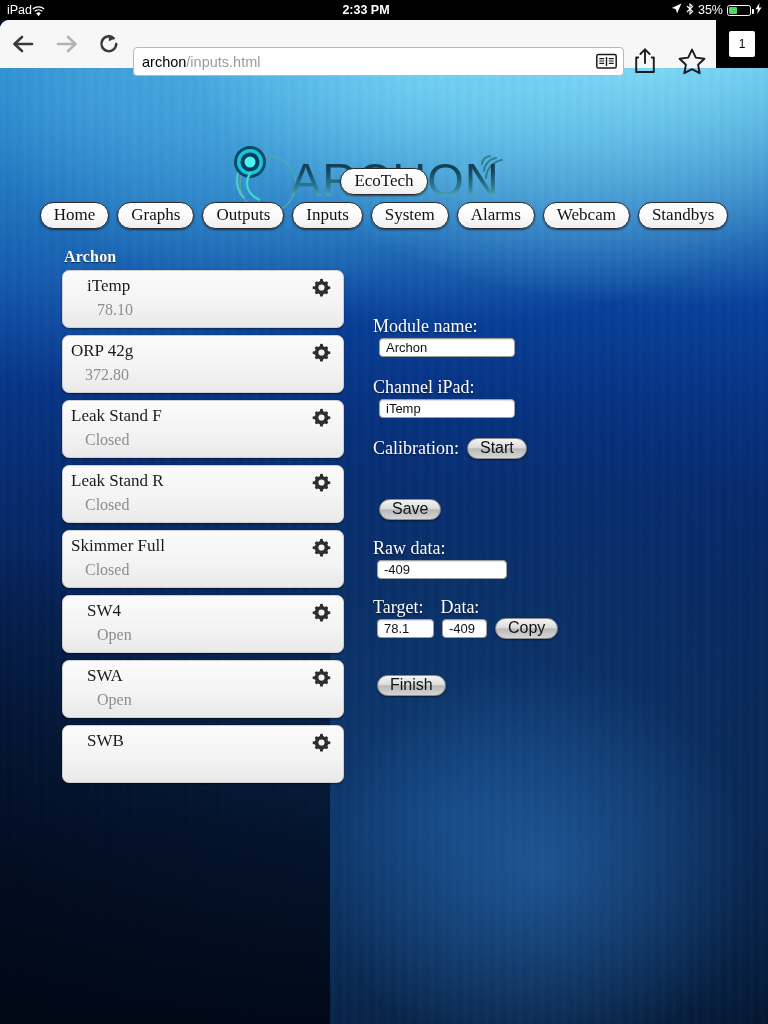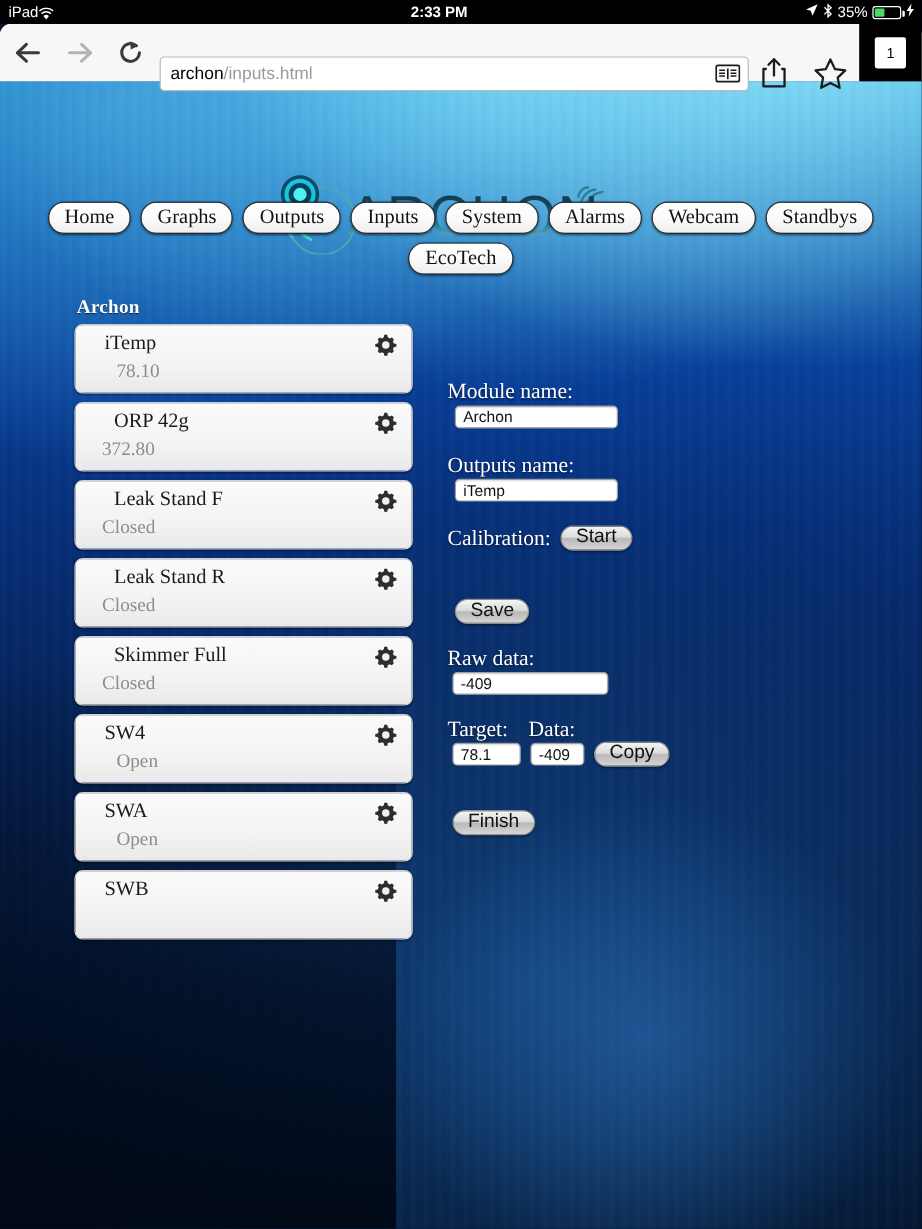--- a/index.html
+++ b/index.html
@@ -150,21 +150,21 @@
   .card-title{
     position:absolute; top:5px;
     font-family:"Liberation Serif", serif;
     font-size:17px; color:#1a1a1a;
   }
   .card-value{
     position:absolute; top:30px;
     font-family:"Liberation Serif", serif;
     font-size:16px; color:#8d8d8d;
   }
-  .ind-0 .card-title{ left:8px;margin-left:24px; } .ind-0 .card-value{ left:22px; }
+  .ind-0 .card-title{ left:8px; } .ind-0 .card-value{ left:22px; }
   .ind-1 .card-title{ left:24px; } .ind-1 .card-value{ left:34px; }
   .gear{ position:absolute; right:12px; top:7px; }
 
   
   #right-col{ position:absolute; left:373px; top:180px; width:320px; }
   .field-label{
     color:#ffffff; font-size:18px;
     font-family:"Liberation Serif", serif;
     text-shadow:0 1px 2px rgba(0,0,0,.55);
   }
@@ -308,32 +308,32 @@
         <path d="M264 22 A9 9 0 0 1 272 14" stroke-width="2.1"></path>
         <path d="M266 29 A14 14 0 0 1 278 16" stroke-width="2.1"></path>
         <path d="M268 36 A19 19 0 0 1 284 18" stroke-width="2.1"></path>
       </g>
     </svg>
     <div id="logo-wordmark">ARCHON</div>
   </div>
 
   <div id="nav">
     <div class="nav-row">
+      <div class="pill">EcoTech</div>
+    </div>
+    <div class="nav-row">
       <div class="pill">Home</div>
       <div class="pill">Graphs</div>
       <div class="pill">Outputs</div>
       <div class="pill">Inputs</div>
       <div class="pill">System</div>
       <div class="pill">Alarms</div>
       <div class="pill">Webcam</div>
       <div class="pill">Standbys</div>
     </div>
-    <div class="nav-row">
-      <div class="pill">EcoTech</div>
-    </div>
   </div>
 
   <div id="left-col">
 
     <div class="group-title">Archon</div>
 
     <div class="card ind-1">
       <span class="card-title">iTemp</span>
       <span class="card-value">78.10</span>
       <span class="gear">
@@ -423,21 +423,21 @@
       </span>
     </div>
 
   </div>
 
   <div id="right-col">
 
     <div class="field-label" id="row-module-label">Module name:</div>
     <div class="txtbox" id="module-name-input">Archon</div>
 
-    <div class="field-label" id="row-channel-label">Outputs name:</div>
+    <div class="field-label" id="row-channel-label">Channel iPad:</div>
     <div class="txtbox" id="channel-name-input">iTemp</div>
 
     <div id="row-calibration">
       <span class="field-label">Calibration:</span>
       <span class="btn">Start</span>
     </div>
 
     <div class="btn" id="save-button">Save</div>
 
     <div class="field-label" id="row-raw-label">Raw data:</div>

